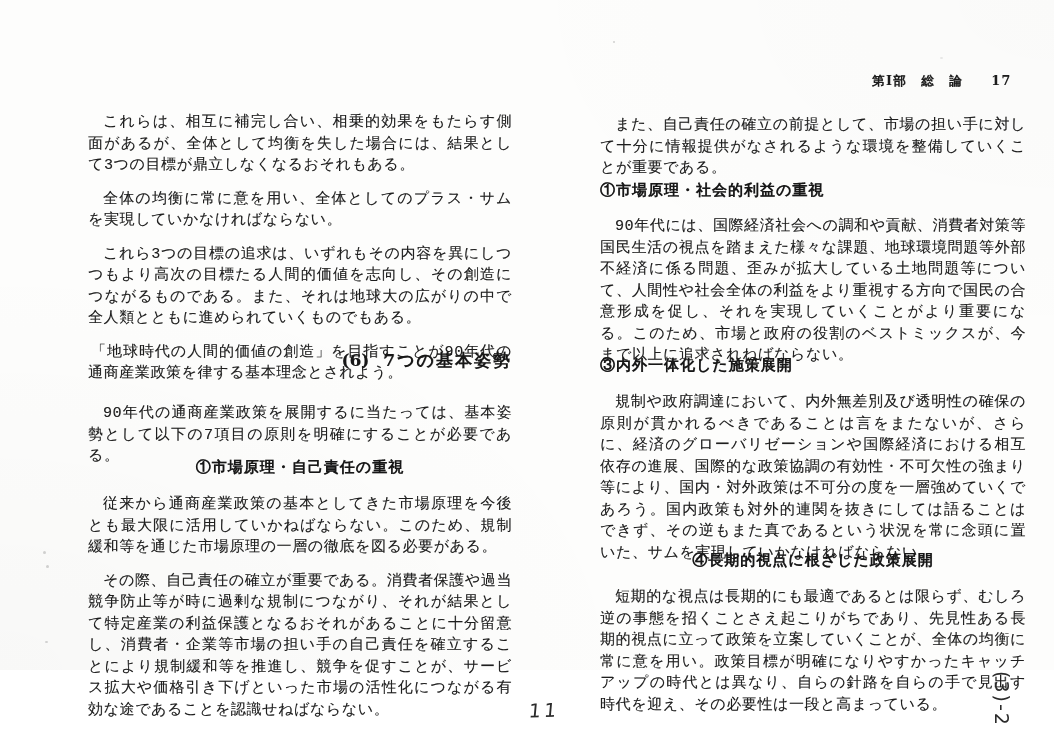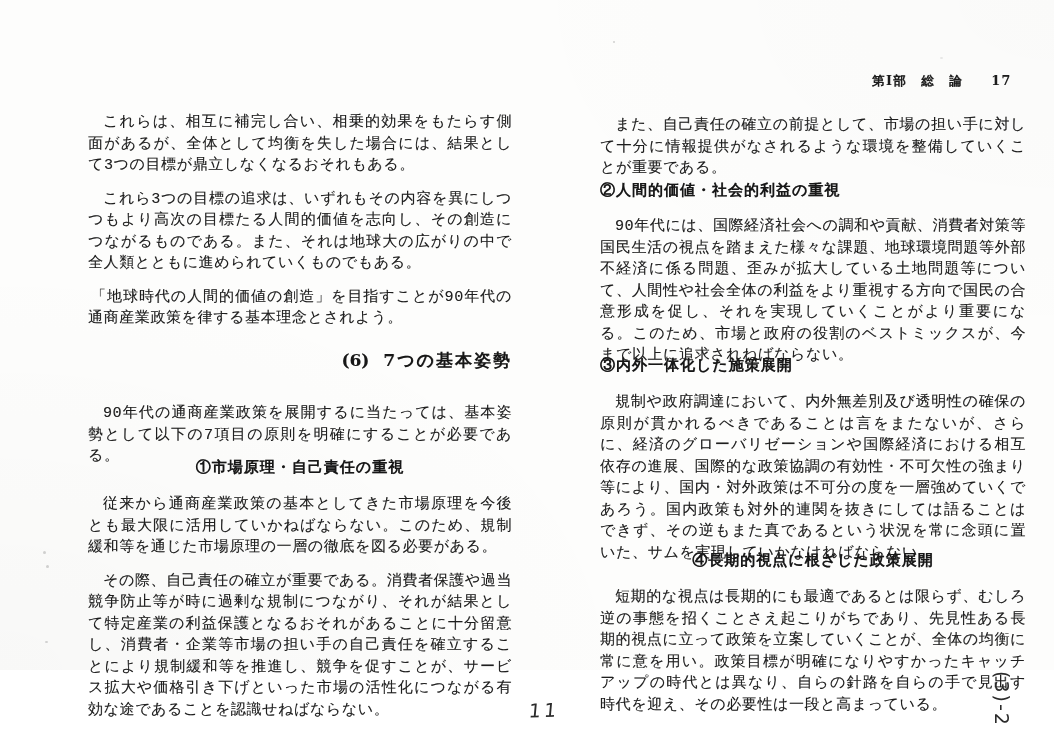--- a/index.html
+++ b/index.html
@@ -62,20 +62,21 @@
 </style>
 </head>
 <body>
 
 <div class="page">
 
   <div class="header-line">第Ⅰ部　総　論　　17</div>
 
   <div class="block col-l jp" style="top:100px;">
     <p>これらは、相互に補完し合い、相乗的効果をもたらす側面があるが、全体として均衡を失した場合には、結果として3つの目標が鼎立しなくなるおそれもある。</p>
+    <p>全体の均衡に常に意を用い、全体としてのプラス・サムを実現していかなければならない。</p>
     <p>これら3つの目標の追求は、いずれもその内容を異にしつつもより高次の目標たる人間的価値を志向し、その創造につながるものである。また、それは地球大の広がりの中で全人類とともに進められていくものでもある。</p>
     <p class="half-indent">「地球時代の人間的価値の創造」を目指すことが90年代の通商産業政策を律する基本理念とされよう。</p>
   </div>
 
   <div class="block col-l h-main" style="top:349px;">
     <span class="lbl">(6)</span><span>7つの基本姿勢</span>
   </div>
 
   <div class="block col-l jp" style="top:391px;">
     <p>90年代の通商産業政策を展開するに当たっては、基本姿勢として以下の7項目の原則を明確にすることが必要である。</p>
@@ -85,21 +86,21 @@
 
   <div class="block col-l jp" style="top:482px;">
     <p>従来から通商産業政策の基本としてきた市場原理を今後とも最大限に活用していかねばならない。このため、規制緩和等を通じた市場原理の一層の徹底を図る必要がある。</p>
     <p>その際、自己責任の確立が重要である。消費者保護や過当競争防止等が時に過剰な規制につながり、それが結果として特定産業の利益保護となるおそれがあることに十分留意し、消費者・企業等市場の担い手の自己責任を確立することにより規制緩和等を推進し、競争を促すことが、サービス拡大や価格引き下げといった市場の活性化につながる有効な途であることを認識せねばならない。</p>
   </div>
 
   <div class="block col-r jp" style="top:103px;">
     <p>また、自己責任の確立の前提として、市場の担い手に対して十分に情報提供がなされるような環境を整備していくことが重要である。</p>
   </div>
 
-  <div class="block col-r h-sub" style="top:181px;">②人間的価値・社会的利益の重視</div>
+  <div class="block col-r h-sub" style="top:181px;">①市場原理・社会的利益の重視</div>
   <div class="block col-r jp" style="top:204px;">
     <p>90年代には、国際経済社会への調和や貢献、消費者対策等国民生活の視点を踏まえた様々な課題、地球環境問題等外部不経済に係る問題、歪みが拡大している土地問題等について、人間性や社会全体の利益をより重視する方向で国民の合意形成を促し、それを実現していくことがより重要になる。このため、市場と政府の役割のベストミックスが、今まで以上に追求されねばならない。</p>
   </div>
 
   <div class="block col-r h-sub" style="top:356px;">③内外一体化した施策展開</div>
   <div class="block col-r jp" style="top:380px;">
     <p>規制や政府調達において、内外無差別及び透明性の確保の原則が貫かれるべきであることは言をまたないが、さらに、経済のグローバリゼーションや国際経済における相互依存の進展、国際的な政策協調の有効性・不可欠性の強まり等により、国内・対外政策は不可分の度を一層強めていくであろう。国内政策も対外的連関を抜きにしては語ることはできず、その逆もまた真であるという状況を常に念頭に置いた、サムを実現していかなければならない。</p>
   </div>
 
   <div class="block col-r h-sub" style="top:551px;text-align:center;">④長期的視点に根ざした政策展開</div>

